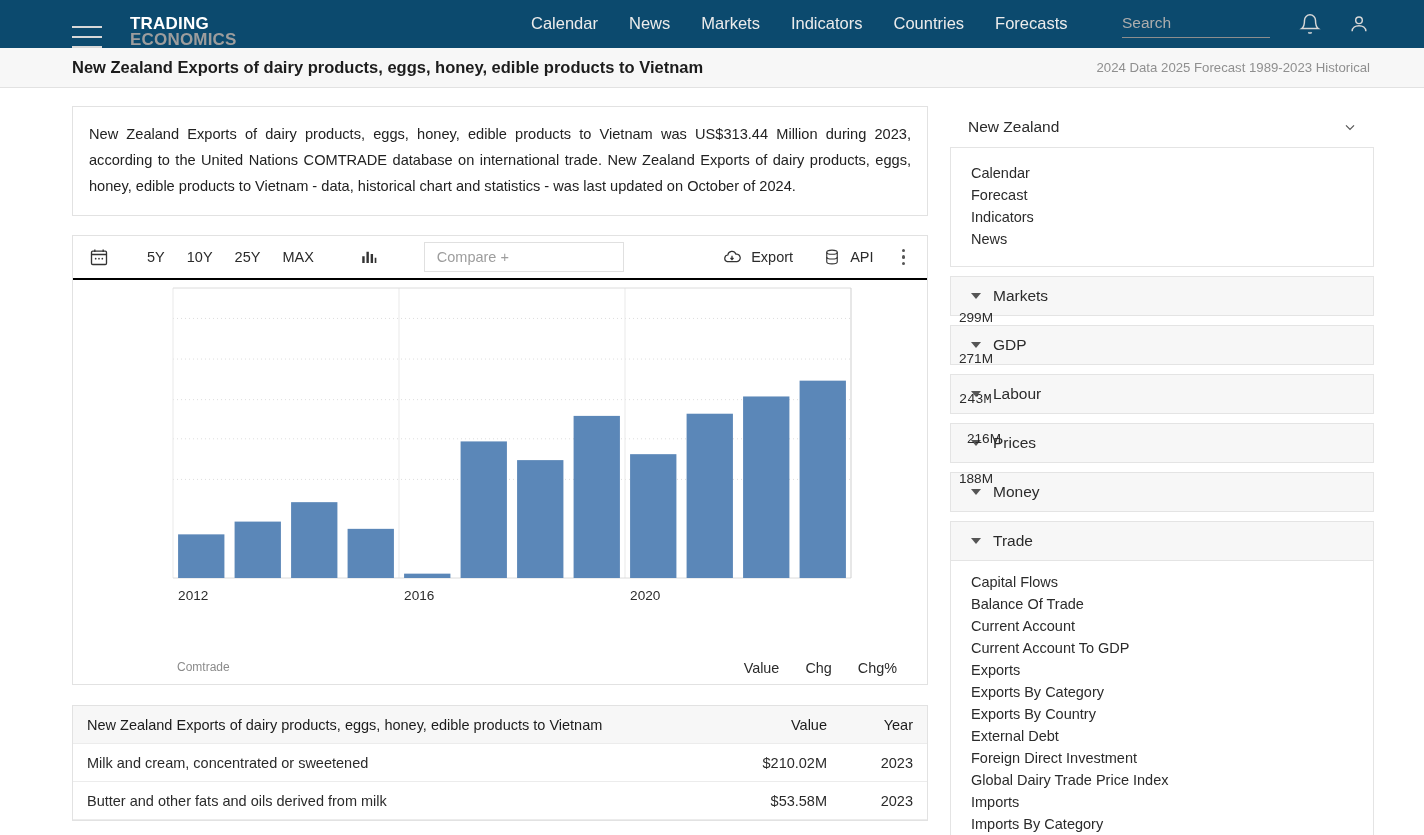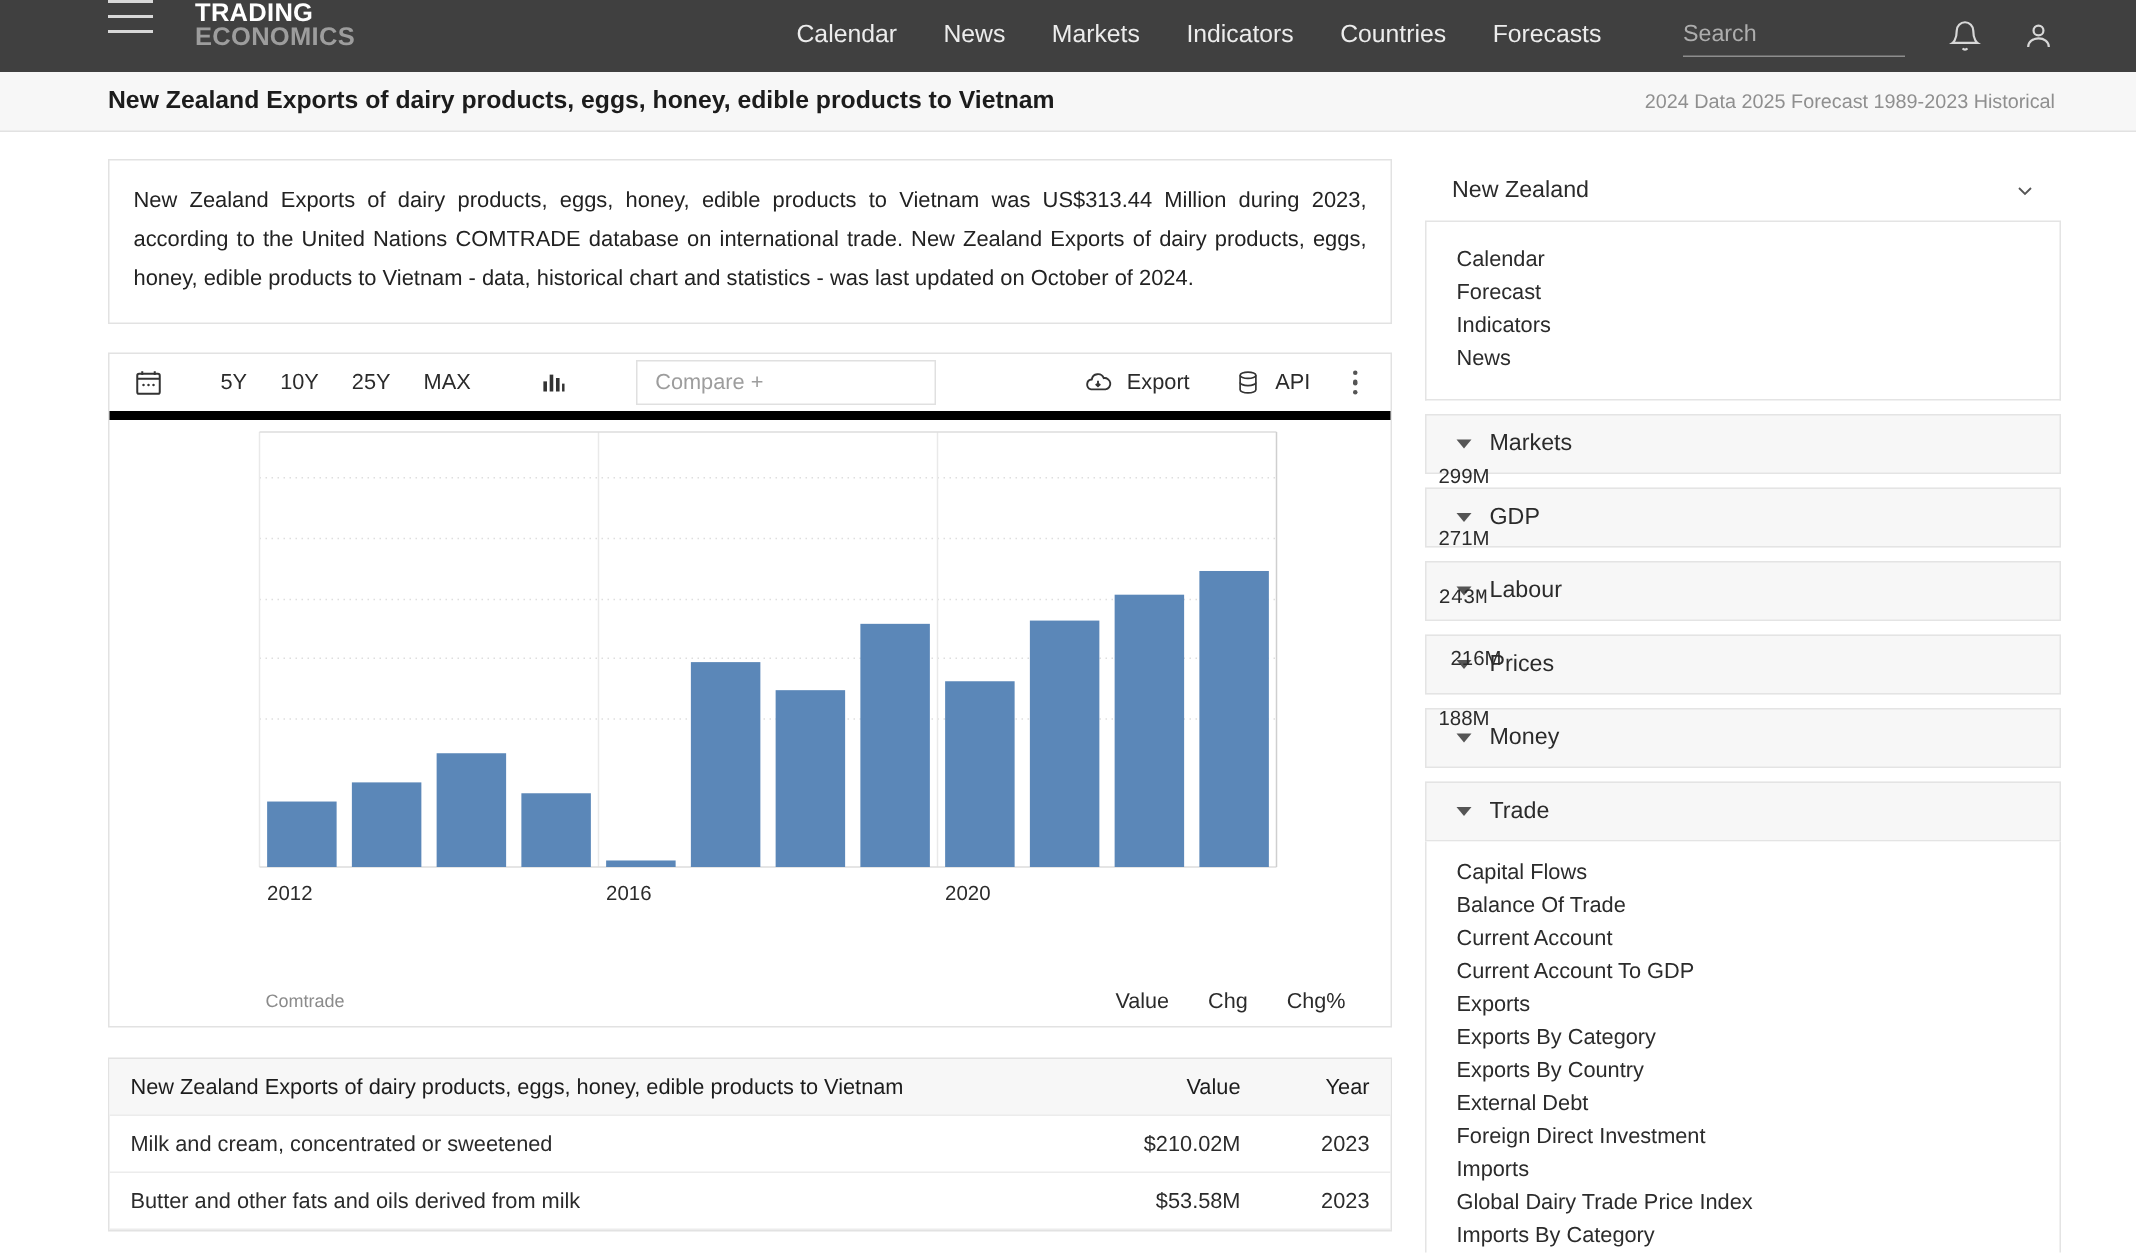--- a/index.html
+++ b/index.html
@@ -7,22 +7,22 @@
   html, body {
     width: 1424px; height: 835px;
     font-family: "Liberation Sans", sans-serif;
     background: #ffffff;
     overflow: hidden;
     color: #2b2b2b;
   }
 
   
   .topbar {
-    height: 48px; background: #404040;
-    display: flex; align-items: flex-start;
+    height: 48px; background: #0c4a6e;
+    display: flex; align-items: flex-end;
     position: relative;
   }
   .hamburger {
     margin-left: 72px; width: 30px; height: 22px;
     display: flex; flex-direction: column; justify-content: space-between;
     cursor: pointer;
   }
   .hamburger span { display: block; height: 2px; background: #d8d8d8; width: 100%; }
   .logo { margin-left: 28px; line-height: 1.0; cursor: pointer; }
   .logo .l1 {
@@ -87,21 +87,21 @@
     font-size: 14.6px; line-height: 26px; color: #222; text-align: justify;
   }
 
   
   .chart-card {
     border: 1px solid #e2e2e2; background: #fff; margin-top: 19px;
     height: 450px; position: relative;
   }
   .chart-toolbar {
     height: 44px; display: flex; align-items: center;
-    border-bottom: 6px solid #000000; position: relative;
+    border-bottom: 2px solid #000000; position: relative;
   }
   .tb-cal { margin-left: 16px; cursor: pointer; }
   .ranges { display: flex; gap: 22px; margin-left: 38px; }
   .ranges div {
     font-size: 14.5px; color: #2b2b2b; cursor: pointer; white-space: nowrap;
   }
   .tb-charttype { margin-left: 46px; cursor: pointer; }
   .compare {
     margin-left: 46px; width: 200px; height: 30px;
     border: 1px solid #e0e0e0; background: #fff;
@@ -412,18 +412,18 @@
     <div class="sub-list" id="trade-list">
         <a>Capital Flows</a>
         <a>Balance Of Trade</a>
         <a>Current Account</a>
         <a>Current Account To GDP</a>
         <a>Exports</a>
         <a>Exports By Category</a>
         <a>Exports By Country</a>
         <a>External Debt</a>
         <a>Foreign Direct Investment</a>
+        <a>Global Dairy Trade Price Index</a>
         <a>Imports</a>
-        <a>Global Dairy Trade Price Index</a>
         <a>Imports By Category</a>
       </div>
   </div>
 </div>
 
 </body></html>

